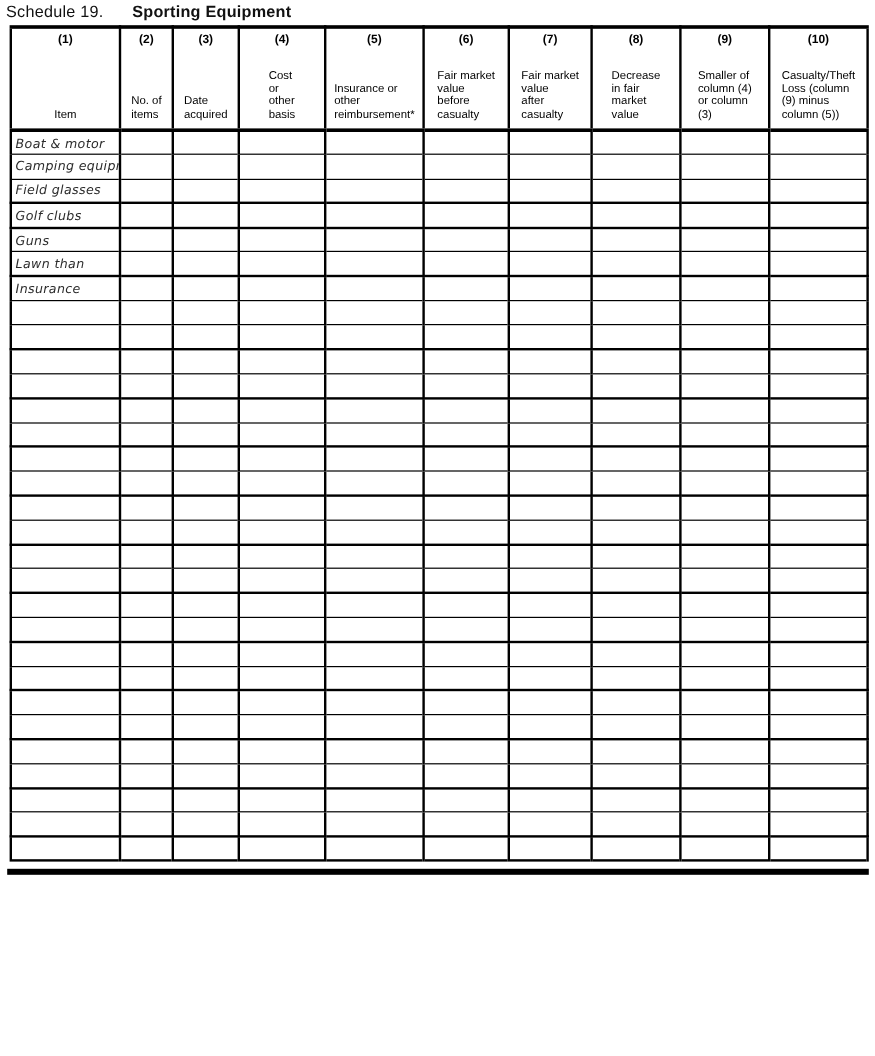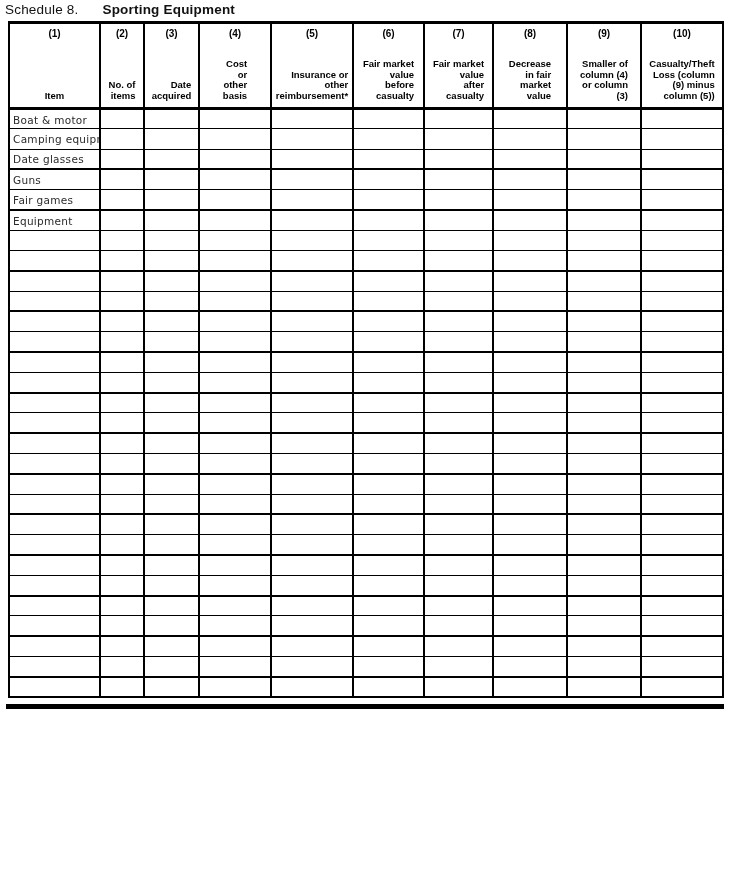--- a/index.html
+++ b/index.html
@@ -50,32 +50,33 @@
     padding: 4px 1px 5px 1px;
   }
   .hnum {
     font-size: 10px;
     font-weight: bold;
     line-height: 12px;
   }
   .hlabel {
     margin-top: auto;
     font-size: 9.5px;
-    font-weight: bold;
+    font-weight: normal;
     line-height: 10.8px;
-    text-align: right;
+    text-align: left;
     white-space: pre-line;
   }
   .form-grid tbody td { height: 20.3px; }
   .form-grid tbody tr.rule-thin td { border-bottom: 1px solid #000; }
   .form-grid tbody tr.rule-thick td { border-bottom: 2px solid #000; }
   .item-label {
     display: block;
     padding: 1px 0 0 3px;
     font-family: "DejaVu Sans", sans-serif;
+    font-style: italic;
     font-size: 10.5px;
     letter-spacing: 0.3px;
     color: #2b2b2b;
     white-space: nowrap;
     overflow: hidden;
   }
   .footnote {
     margin: 4px 0 0 16px;
     font-size: 10.5px;
     font-weight: bold;
@@ -89,21 +90,21 @@
     height: 5px;
     background: #000;
   }
 </style>
 </head>
 <body>
 
 <div class="page">
 
   <div class="title">
-    <span class="schedule-label">Schedule 8.</span>
+    <span class="schedule-label">Schedule 19.</span>
     <span class="schedule-name">Sporting Equipment</span>
   </div>
 
   <table class="form-grid">
     <colgroup>
         <col style="width: 91px;">
         <col style="width: 44px;">
         <col style="width: 55px;">
         <col style="width: 72px;">
         <col style="width: 82px;">
@@ -223,21 +224,35 @@
           <td></td>
           <td></td>
           <td></td>
           <td></td>
           <td></td>
           <td></td>
           <td></td>
         </tr>
         <tr class="rule-thick">
           <td>
-            <span class="item-label">Date glasses</span>
+            <span class="item-label">Field glasses</span>
+          </td>
+          <td></td>
+          <td></td>
+          <td></td>
+          <td></td>
+          <td></td>
+          <td></td>
+          <td></td>
+          <td></td>
+          <td></td>
+        </tr>
+        <tr class="rule-thick">
+          <td>
+            <span class="item-label">Golf clubs</span>
           </td>
           <td></td>
           <td></td>
           <td></td>
           <td></td>
           <td></td>
           <td></td>
           <td></td>
           <td></td>
           <td></td>
@@ -251,35 +266,35 @@
           <td></td>
           <td></td>
           <td></td>
           <td></td>
           <td></td>
           <td></td>
           <td></td>
         </tr>
         <tr class="rule-thick">
           <td>
-            <span class="item-label">Fair games</span>
-          </td>
-          <td></td>
-          <td></td>
-          <td></td>
-          <td></td>
-          <td></td>
-          <td></td>
-          <td></td>
-          <td></td>
-          <td></td>
-        </tr>
-        <tr class="rule-thin">
-          <td>
-            <span class="item-label">Equipment</span>
+            <span class="item-label">Lawn than</span>
+          </td>
+          <td></td>
+          <td></td>
+          <td></td>
+          <td></td>
+          <td></td>
+          <td></td>
+          <td></td>
+          <td></td>
+          <td></td>
+        </tr>
+        <tr class="rule-thin">
+          <td>
+            <span class="item-label">Insurance</span>
           </td>
           <td></td>
           <td></td>
           <td></td>
           <td></td>
           <td></td>
           <td></td>
           <td></td>
           <td></td>
           <td></td>

